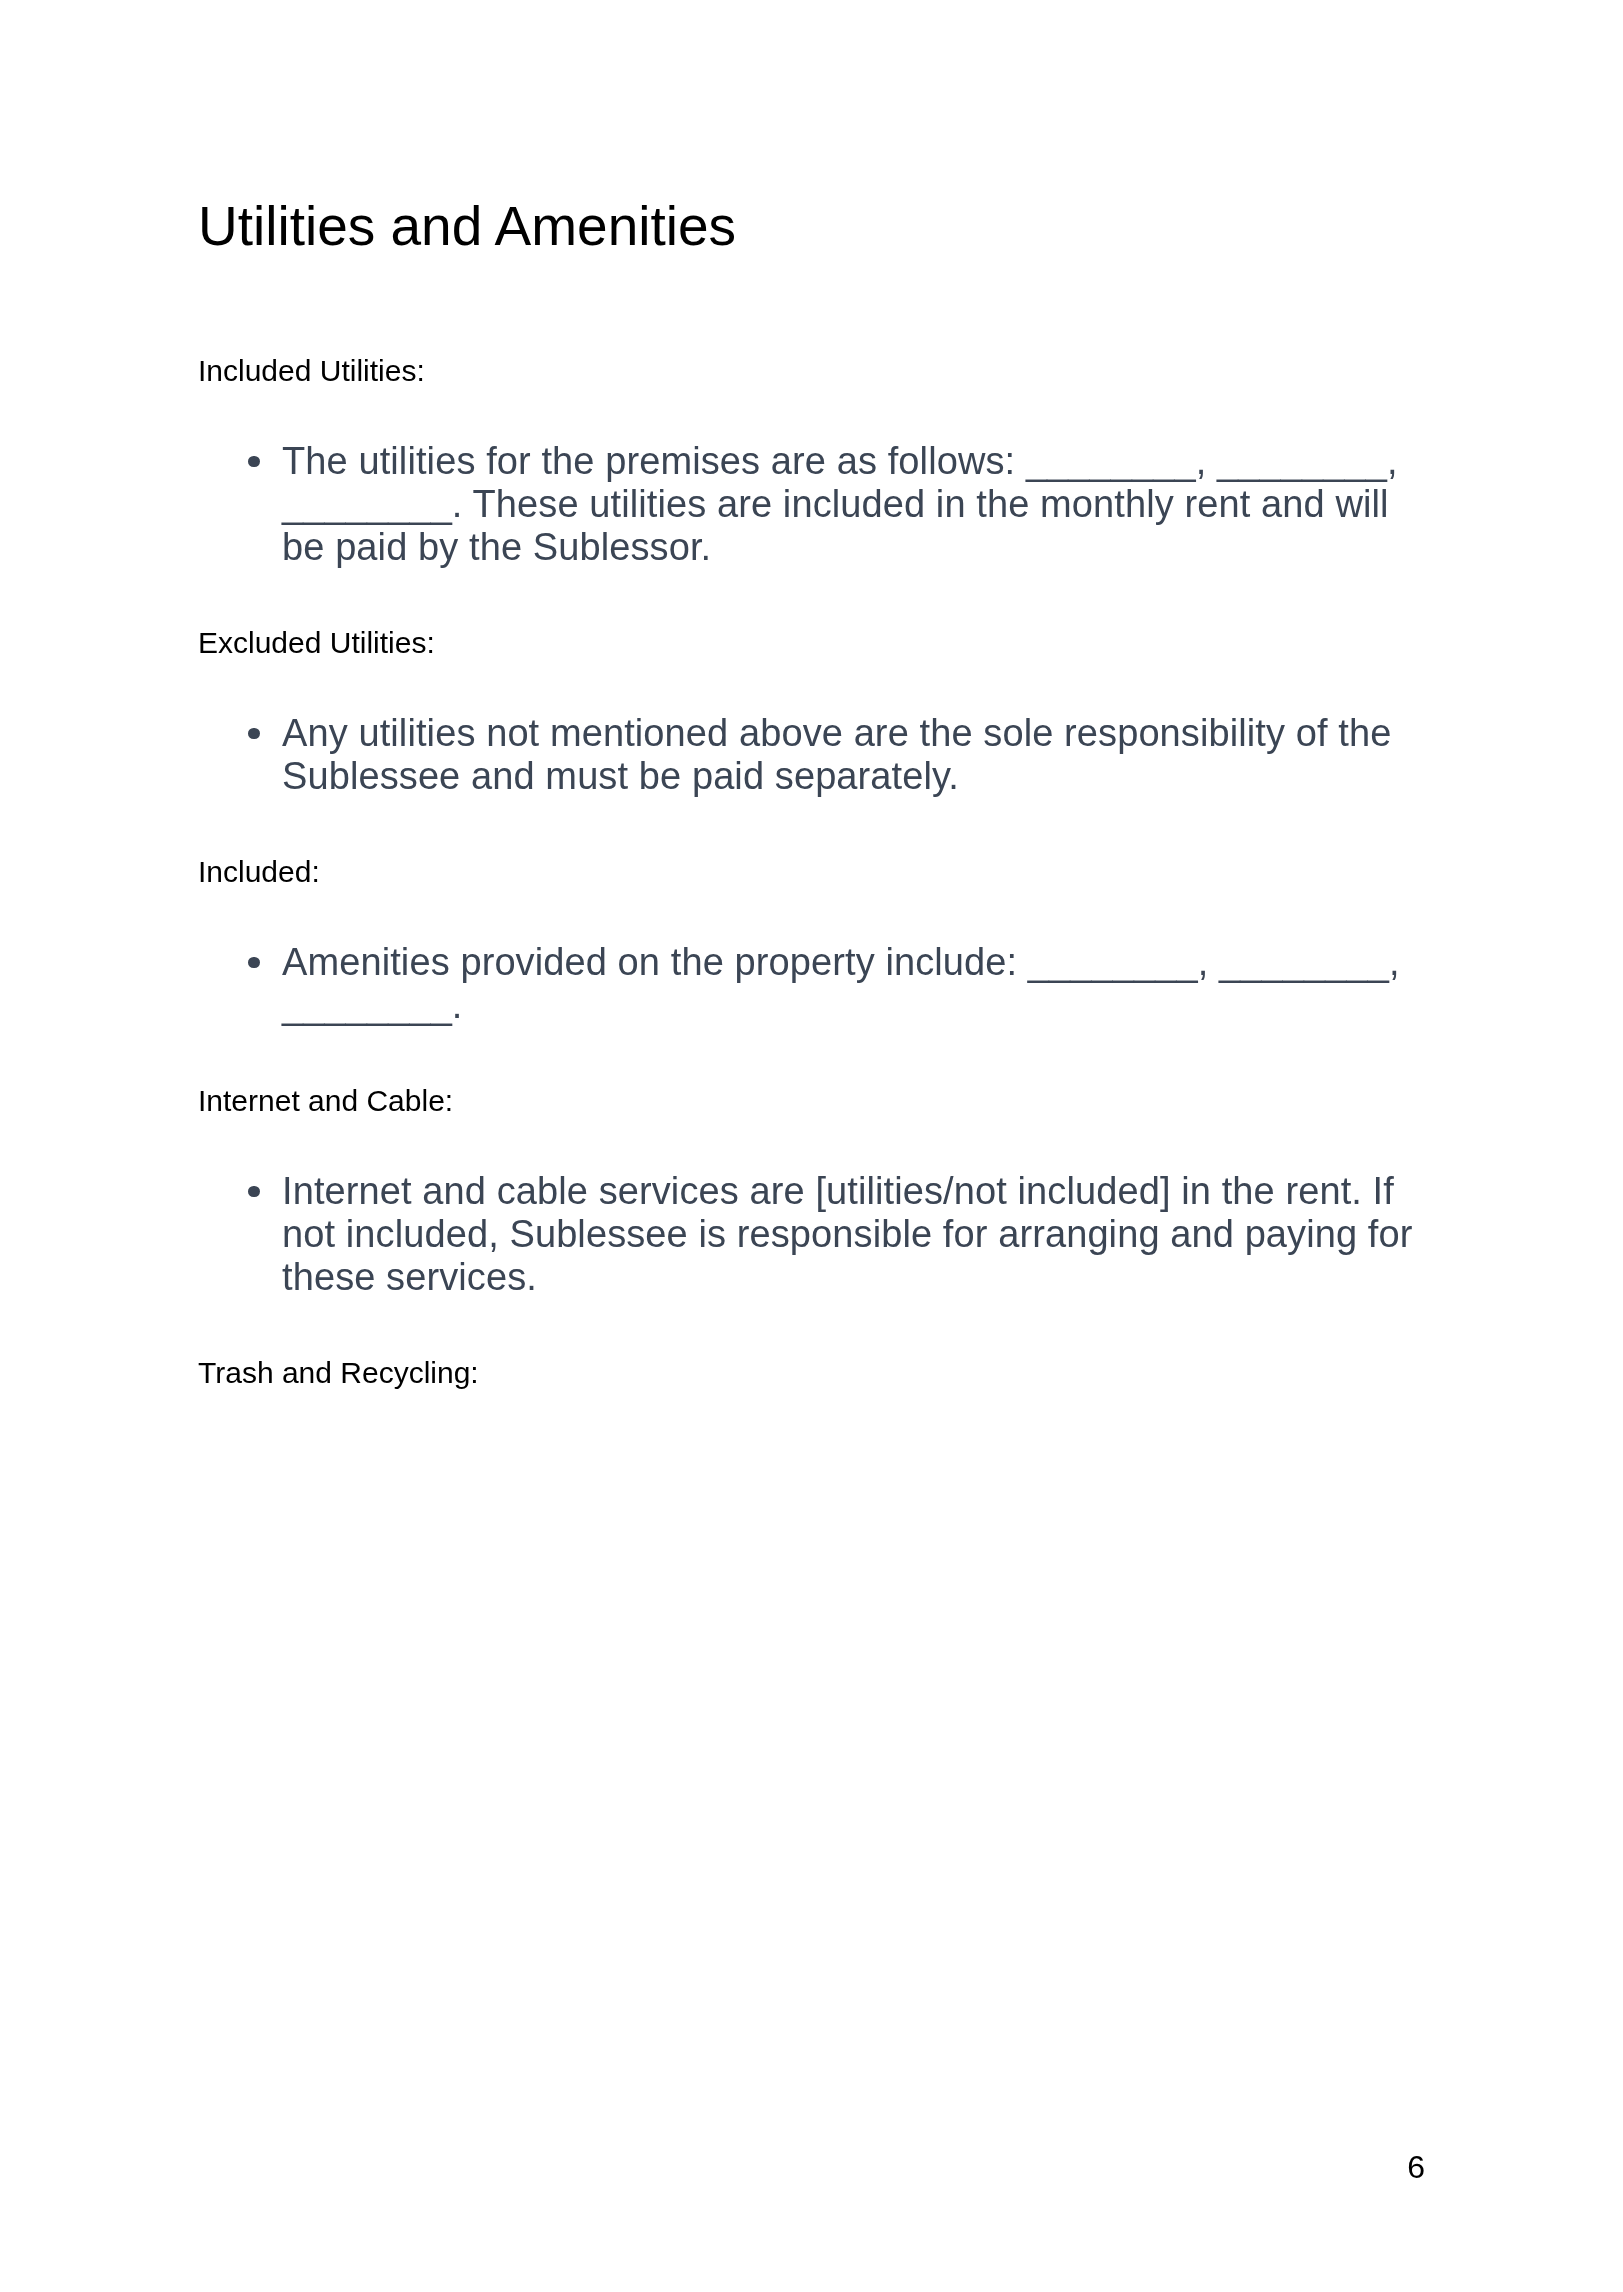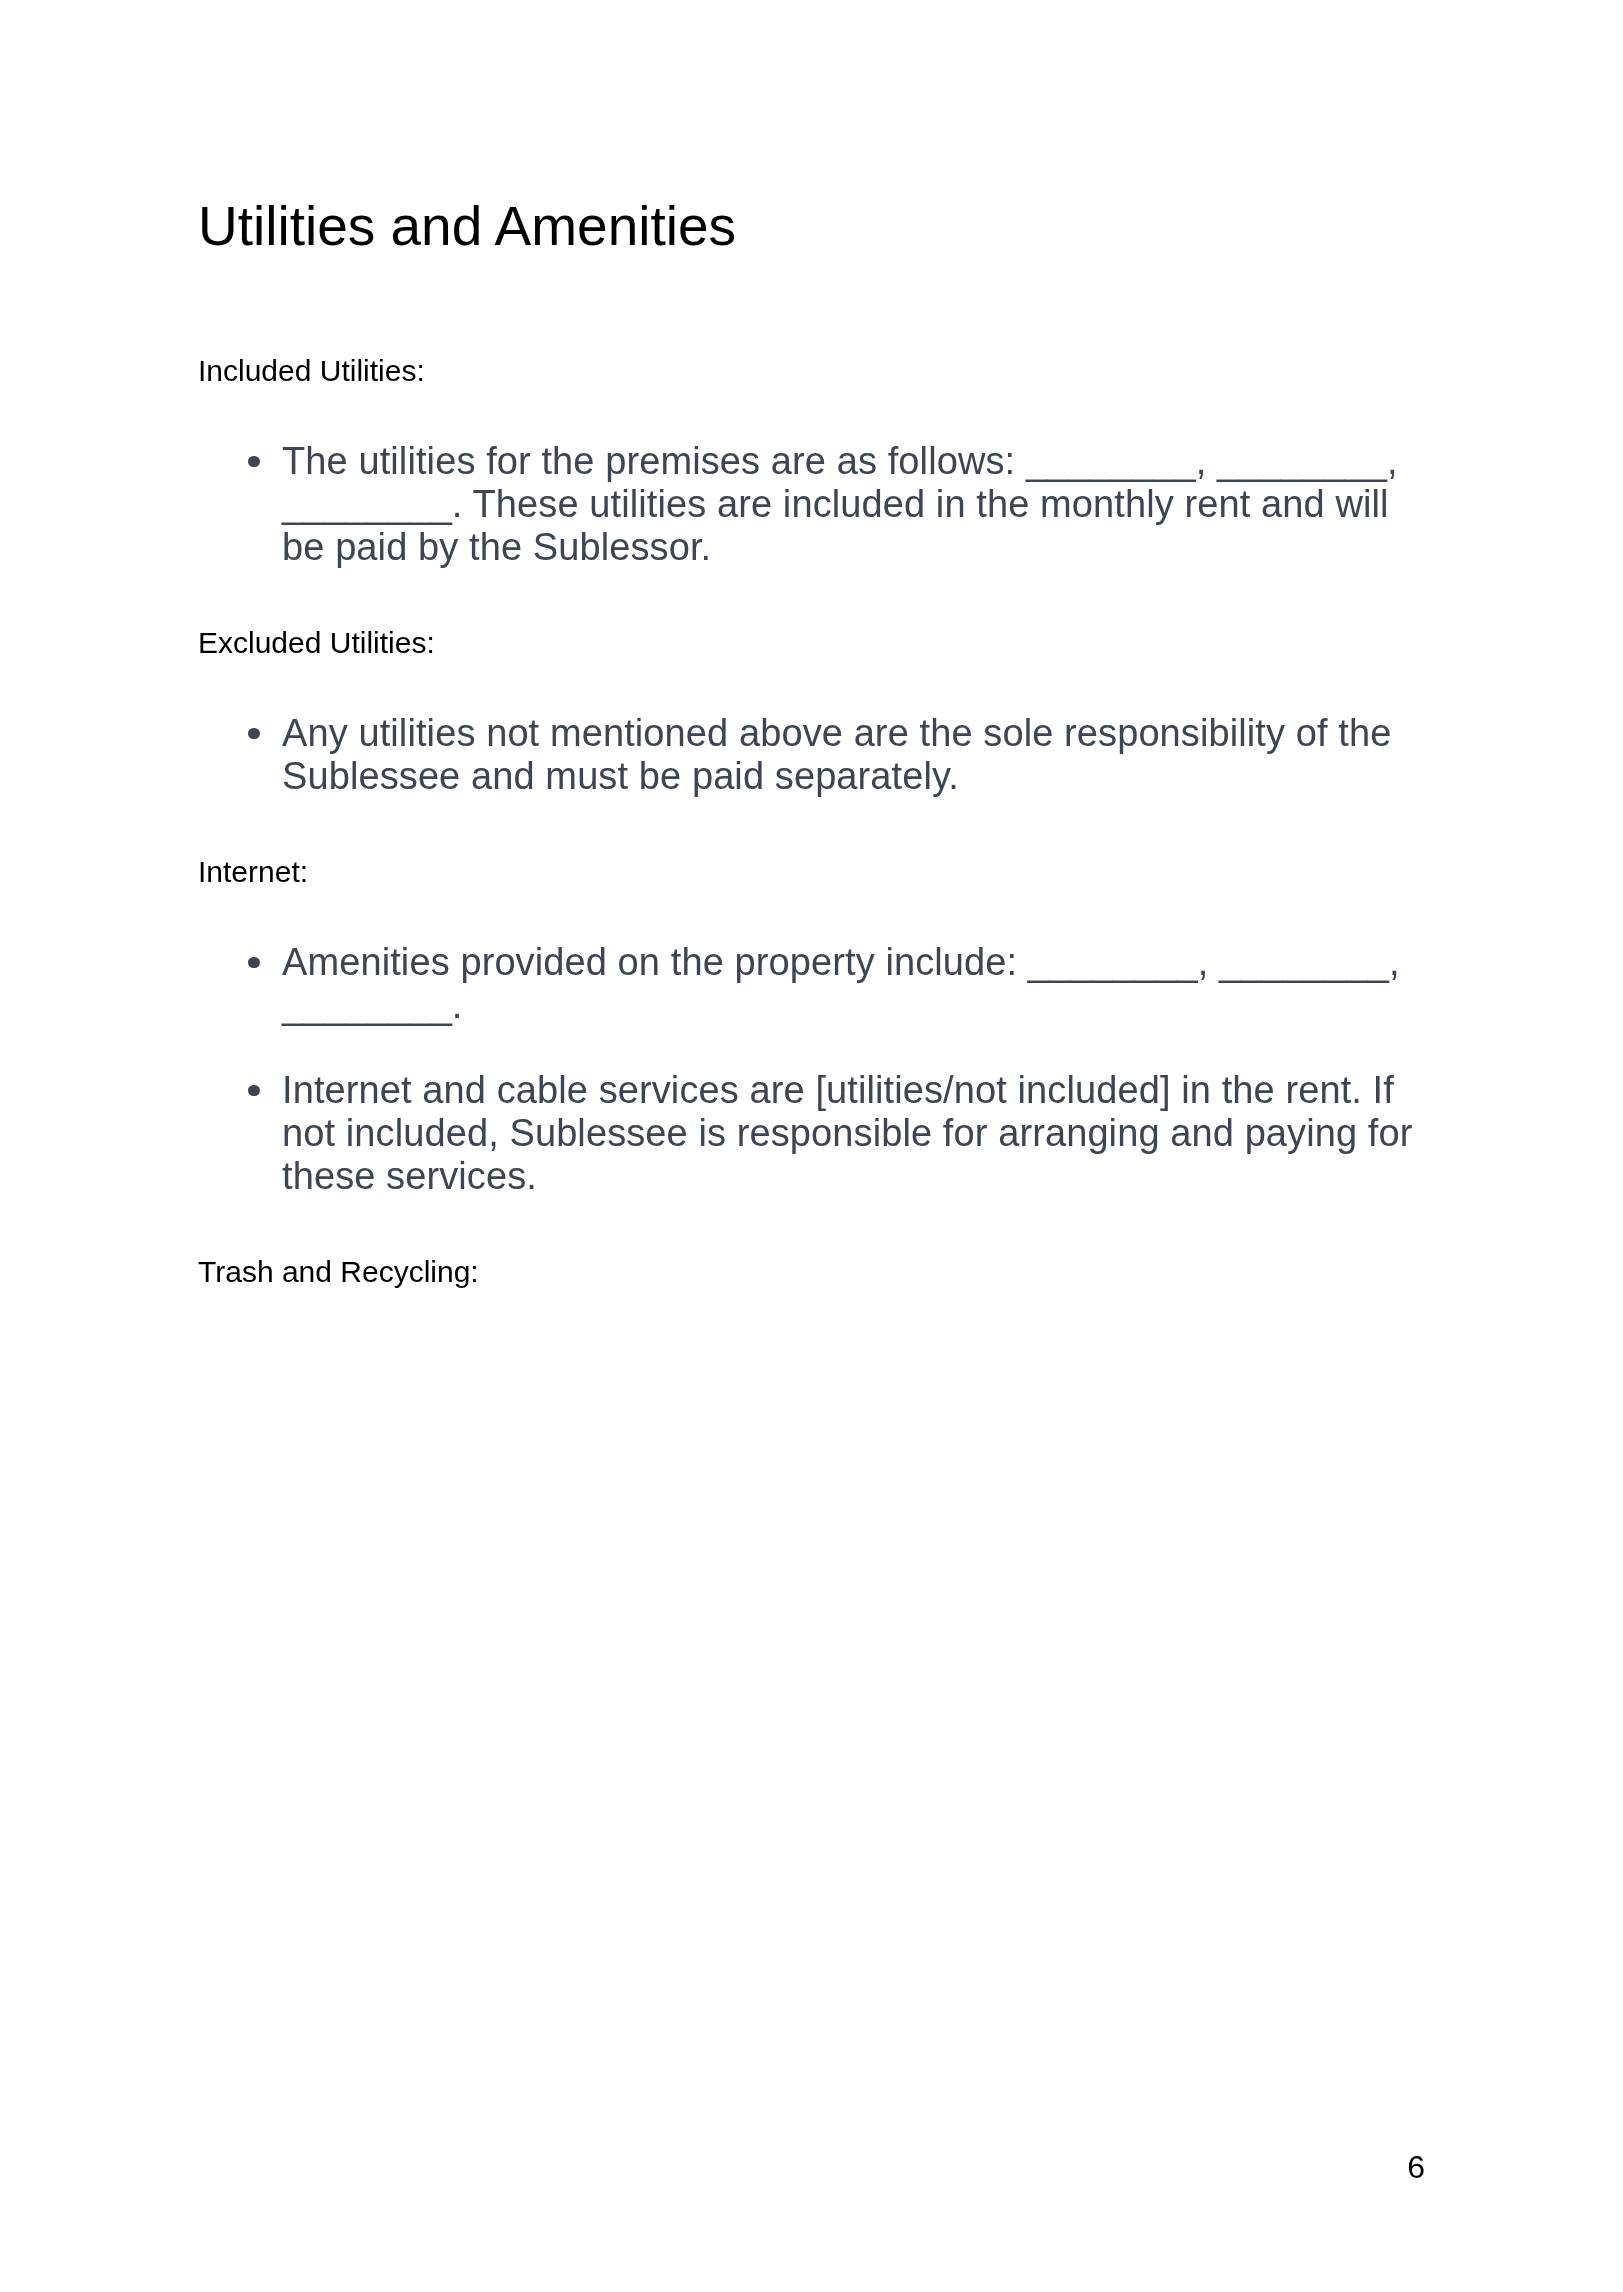--- a/index.html
+++ b/index.html
@@ -73,25 +73,26 @@
   <h2 class="section-heading">Included Utilities:</h2>
   <ul class="bullets">
     <li>The utilities for the premises are as follows: ________, ________, ________. These utilities are included in the monthly rent and will be paid by the Sublessor.</li>
   </ul>
 
   <h2 class="section-heading">Excluded Utilities:</h2>
   <ul class="bullets">
     <li>Any utilities not mentioned above are the sole responsibility of the Sublessee and must be paid separately.</li>
   </ul>
 
-  <h2 class="section-heading">Internet:</h2>
+  <h2 class="section-heading">Included:</h2>
   <ul class="bullets">
     <li>Amenities provided on the property include: ________, ________, ________.</li>
   </ul>
 
+  <h2 class="section-heading">Internet and Cable:</h2>
   <ul class="bullets">
     <li>Internet and cable services are [utilities/not included] in the rent. If not included, Sublessee is responsible for arranging and paying for these services.</li>
   </ul>
 
   <h2 class="section-heading">Trash and Recycling:</h2>
 
   <div class="page-number">6</div>
 
 </div>
 

